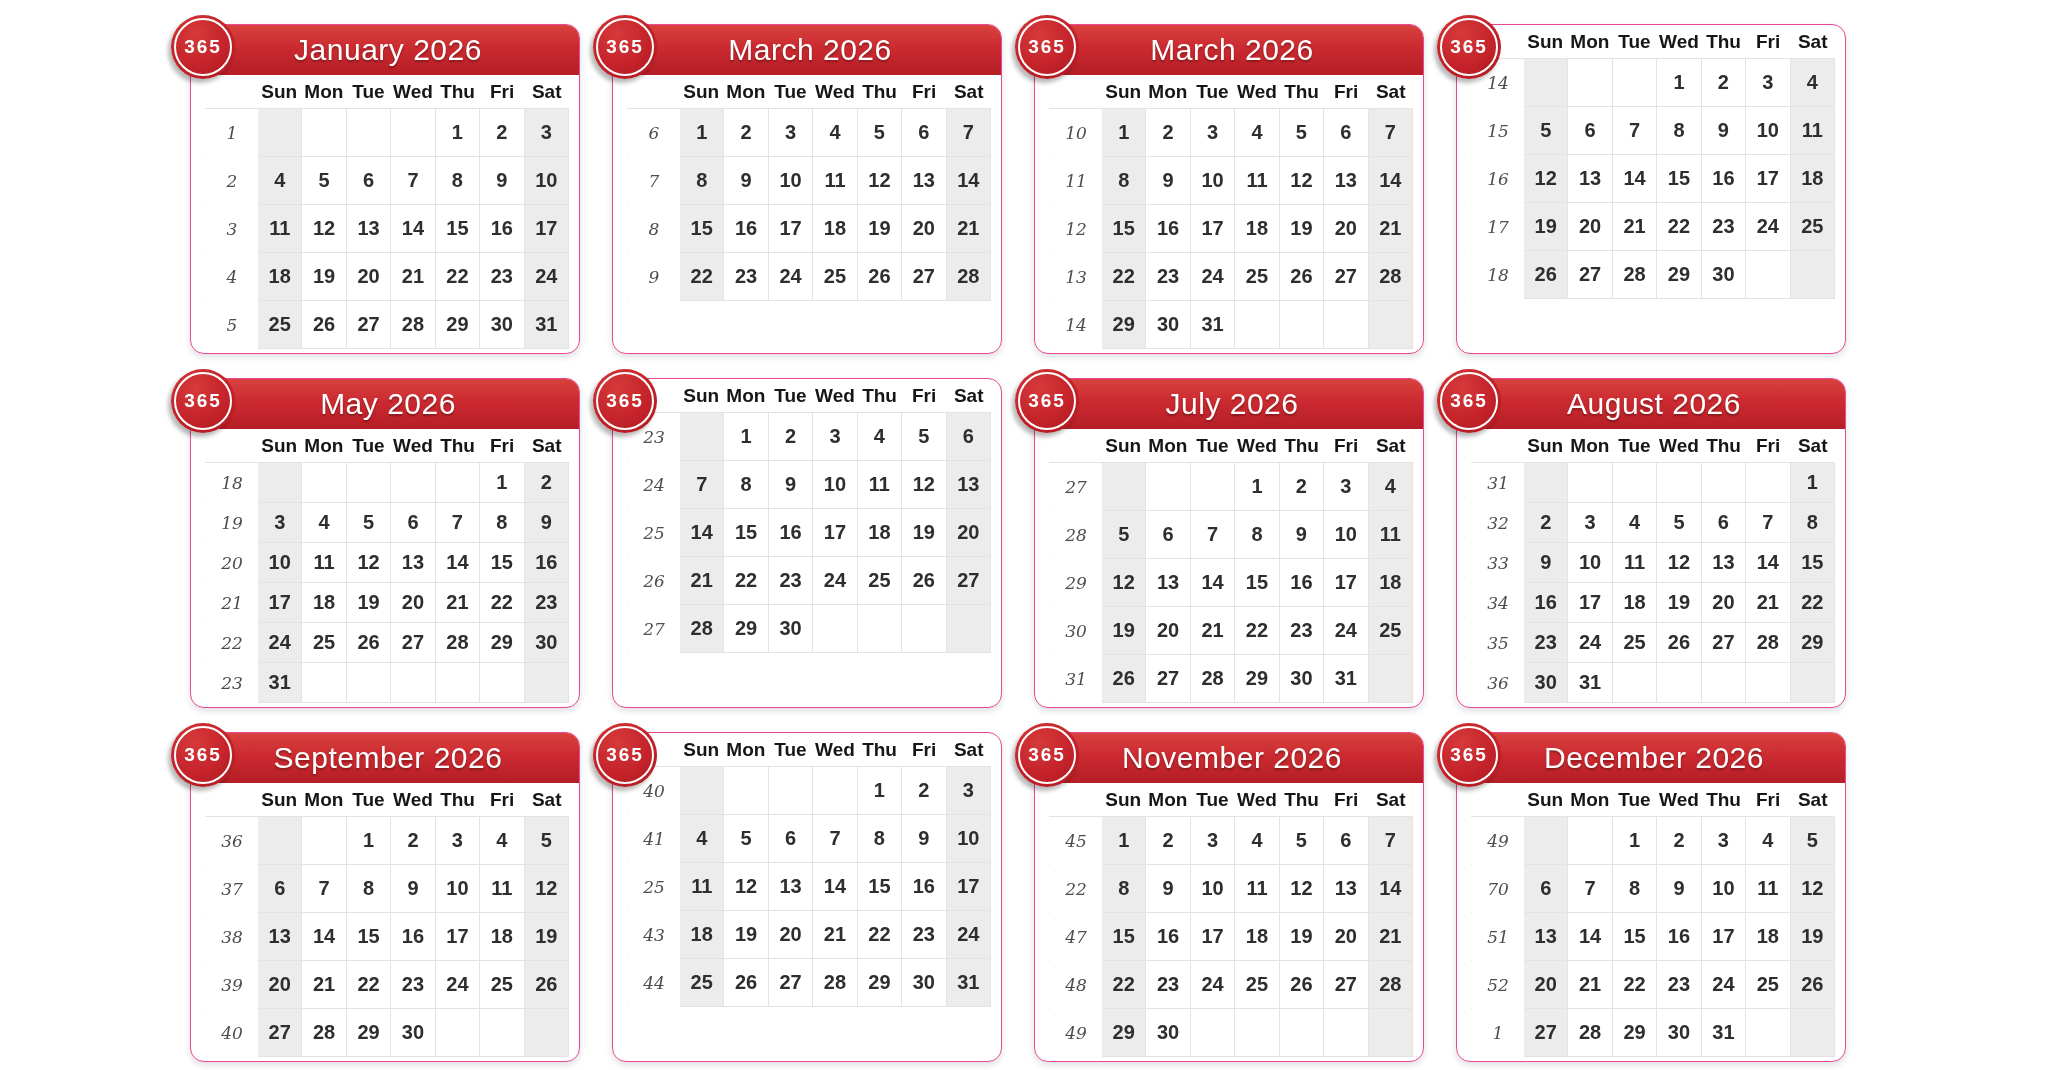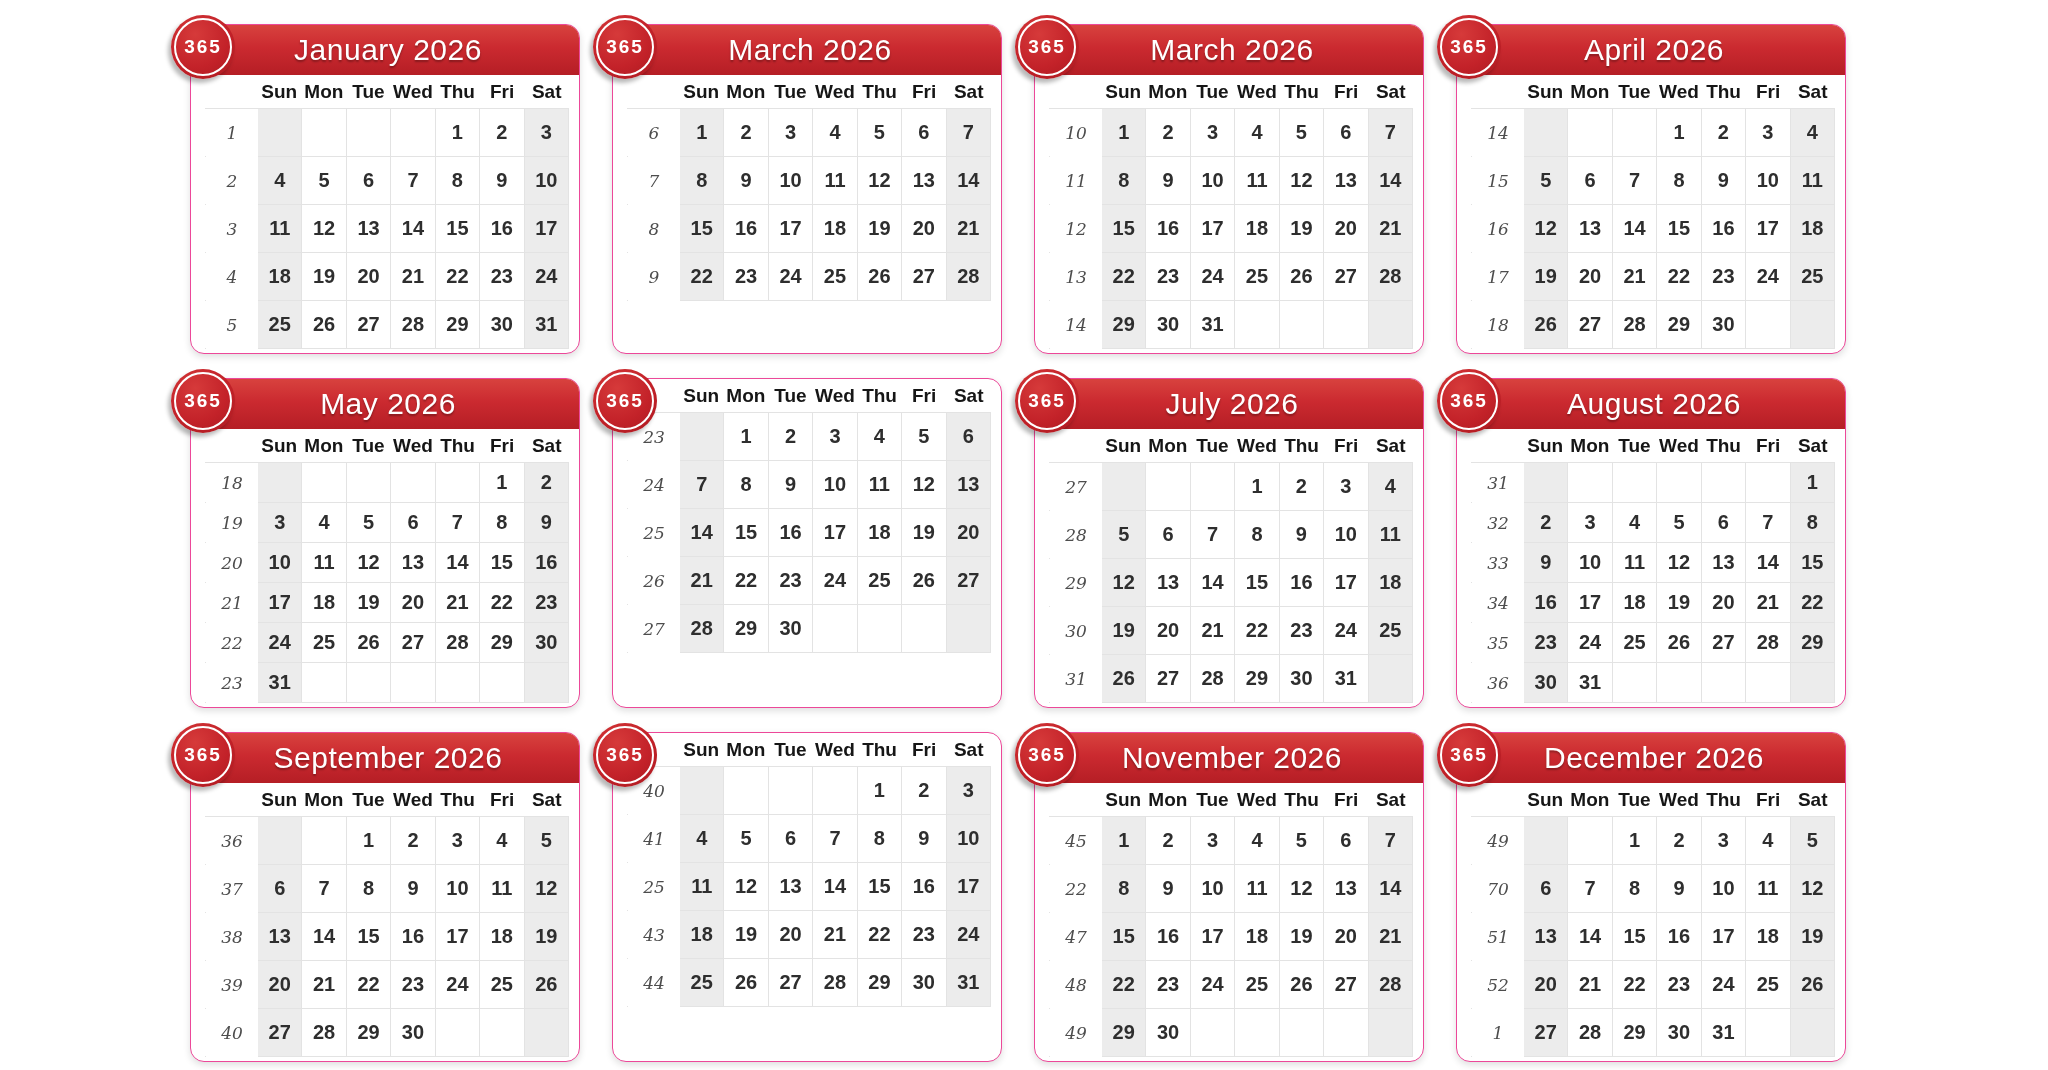--- a/index.html
+++ b/index.html
@@ -249,23 +249,20 @@
           <div class="cell"></div>
           <div class="cell weekend"></div>
         </div>
       </div>
     </div>
     <div class="month-card" style="--rowh: 47px;">
       <div class="badge">
         <div class="badge-ring">
           <span class="badge-label">365</span>
         </div>
-      </div>
-      <div class="month-header">
-        <span class="month-title">April 2026</span>
       </div>
       <div class="card-body">
         <div class="dow-row">
           <div class="wk-spacer"></div>
           <div class="dow">Sun</div>
           <div class="dow">Mon</div>
           <div class="dow">Tue</div>
           <div class="dow">Wed</div>
           <div class="dow">Thu</div>
           <div class="dow">Fri</div>

